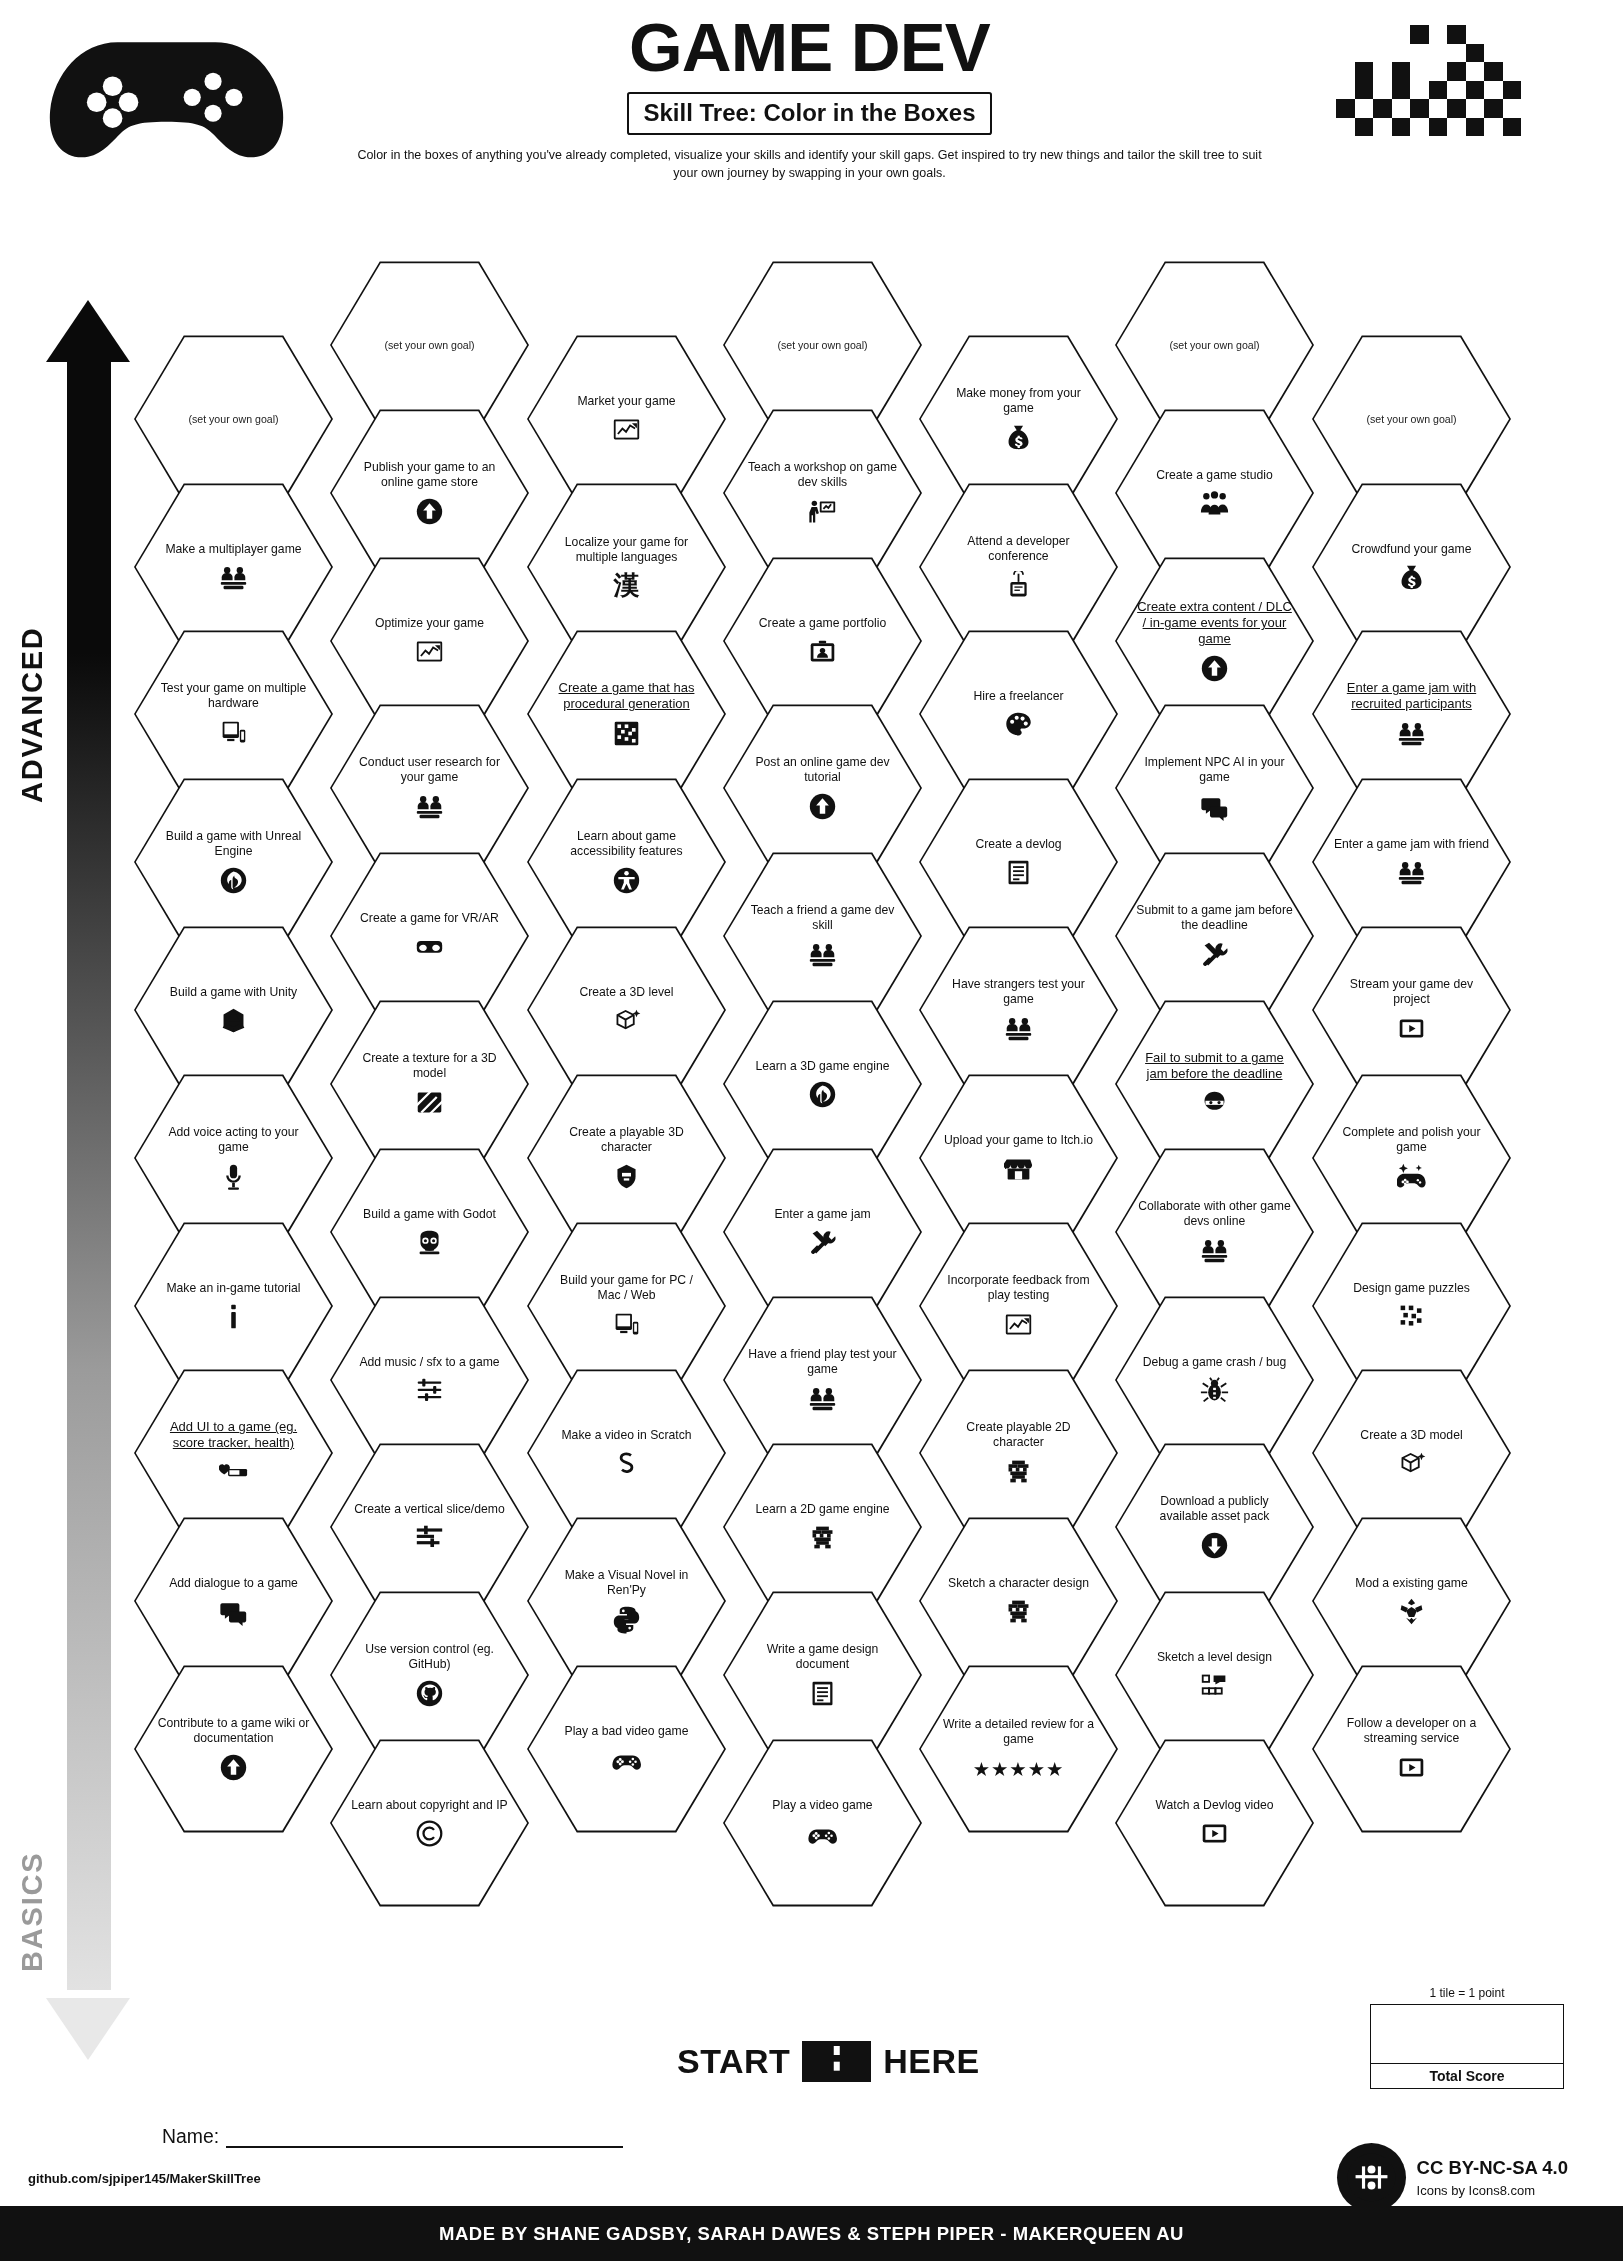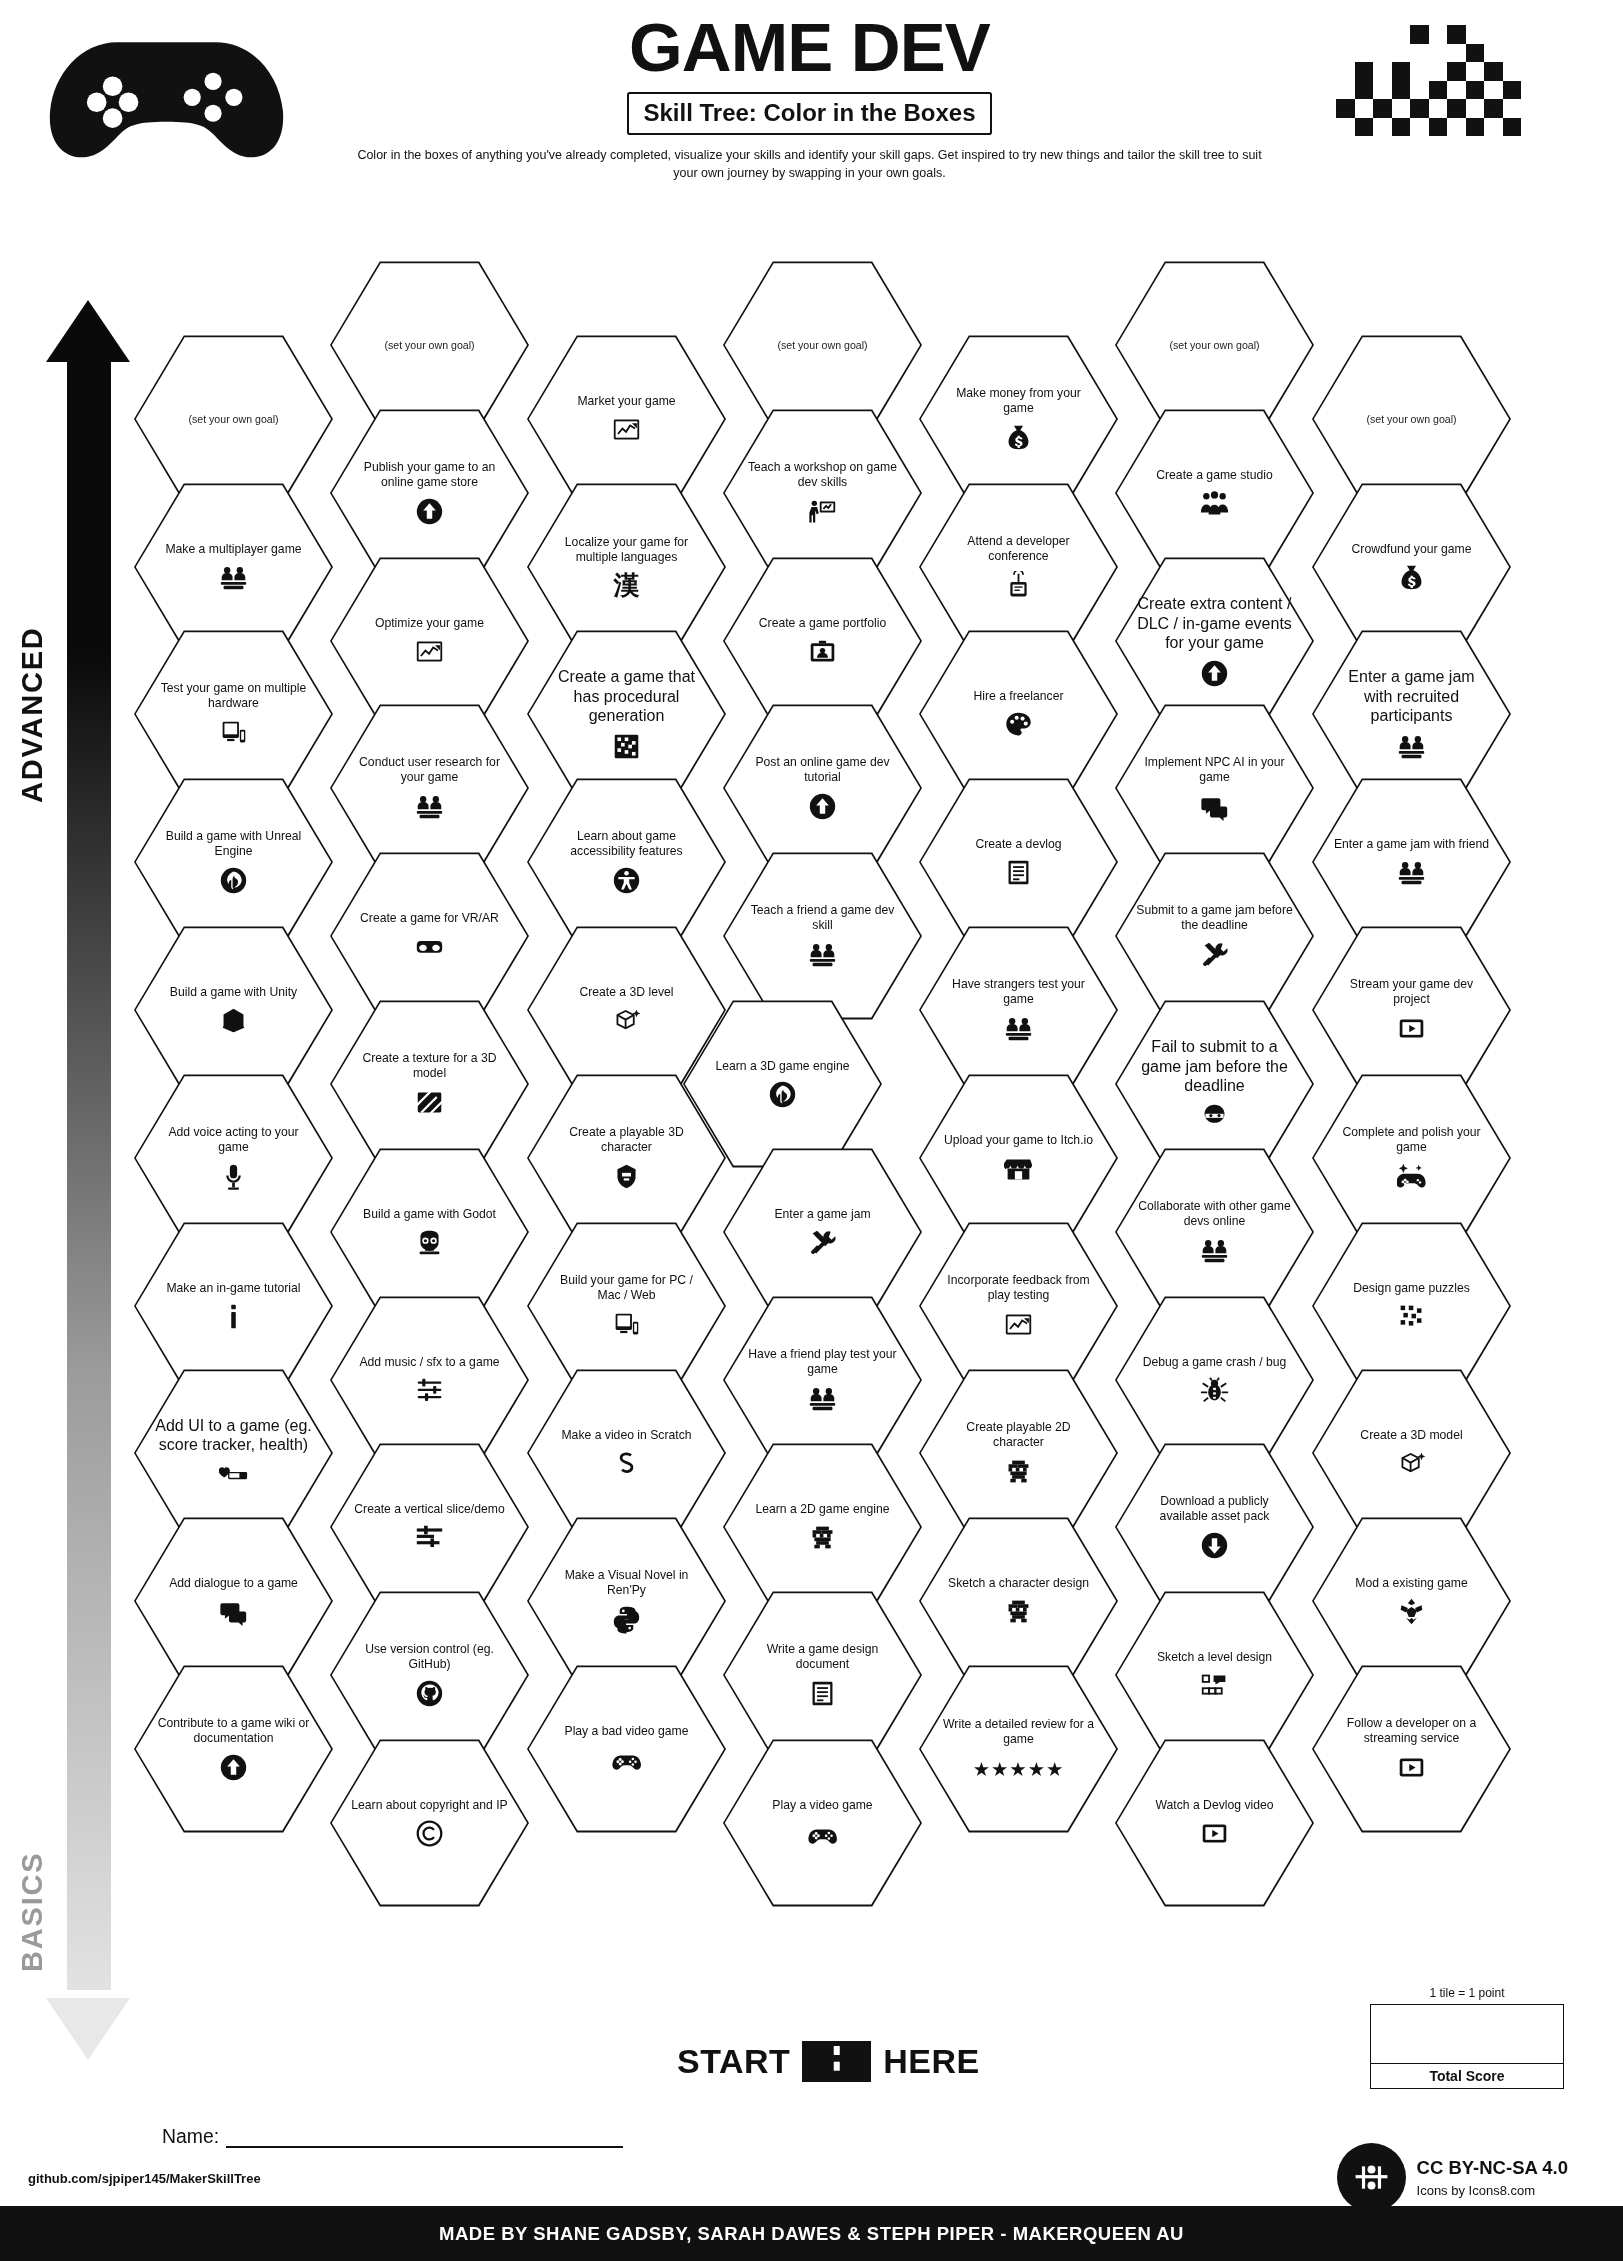--- a/index.html
+++ b/index.html
@@ -71,21 +71,21 @@
   .hex .hexfg {
     position:absolute; left:1.8px; top:1.8px; width:calc(100% - 3.7px); height:calc(100% - 3.7px);
     background:#fff;
     clip-path:polygon(25% 1.5%,75% 1.5%,100% 50%,75% 98.5%,25% 98.5%,0% 50%);
   }
   .hex .inner {
     position:relative; z-index:2; display:flex; flex-direction:column;
     align-items:center; justify-content:center; gap:3.7px; width:100%;
   }
   .hex .lbl { font-size:12.2px; line-height:1.22; font-weight:normal; }
-  .hex.small .lbl { font-size:16px; }
+  .hex.small .lbl { font-size:13px;text-decoration:underline; }
   .hex .ico { font-size:27px; line-height:1; margin-top:2.8px; }
   .hex .ico svg { display:block; }
   .hex.goal .lbl { font-size:10.6px; color:#222; }
 
   
   .start-here {
     position:absolute; left:677px; top:2041px; display:flex; align-items:center; gap:12px;
   }
   .start-here .word { font-size:34px; font-weight:bold; letter-spacing:0.5px; }
   .road { width:69px; height:41px; background:#111; position:relative; }
@@ -691,21 +691,21 @@
             <circle fill="#111" cx="18" cy="16" r="7"></circle>
             <circle fill="#111" cx="46" cy="16" r="7"></circle>
             <path fill="#111" d="M6 32c0-7 6-10 12-10s12 3 12 10v6H6z"></path>
             <path fill="#111" d="M34 32c0-7 6-10 12-10s12 3 12 10v6H34z"></path>
             <rect fill="#111" x="4" y="42" width="56" height="6" rx="2"></rect>
             <rect fill="#111" x="10" y="50" width="44" height="8" rx="3"></rect>
           </svg>
         </div>
       </div>
     </div>
-    <div class="hex" style="left: 683px; top: 739px; justify-content: center;">
+    <div class="hex" style="left: 723px; top: 739px; justify-content: center;">
       <div class="hexbg"></div>
       <div class="hexfg"></div>
       <div class="inner">
         <div class="lbl">Learn a 3D game engine</div>
         <div class="ico">
           <svg viewBox="0 0 64 64" width="29" height="29" aria-hidden="true">
             <circle fill="#111" cx="32" cy="32" r="28"></circle>
             <path fill="#fff" d="M32 12c-8 4-14 10-14 19 0 6 4 9 4 9s-1-4 1-7c2-2 4-2 4-2v16c0 3 5 5 5 5s-2-3-2-6V28c0-4 4-7 4-7s-1 3 1 5c3 3 7 3 7 9 0 7-6 12-10 13 9 0 18-7 18-17 0-10-8-17-18-19z"></path>
           </svg>
         </div>

